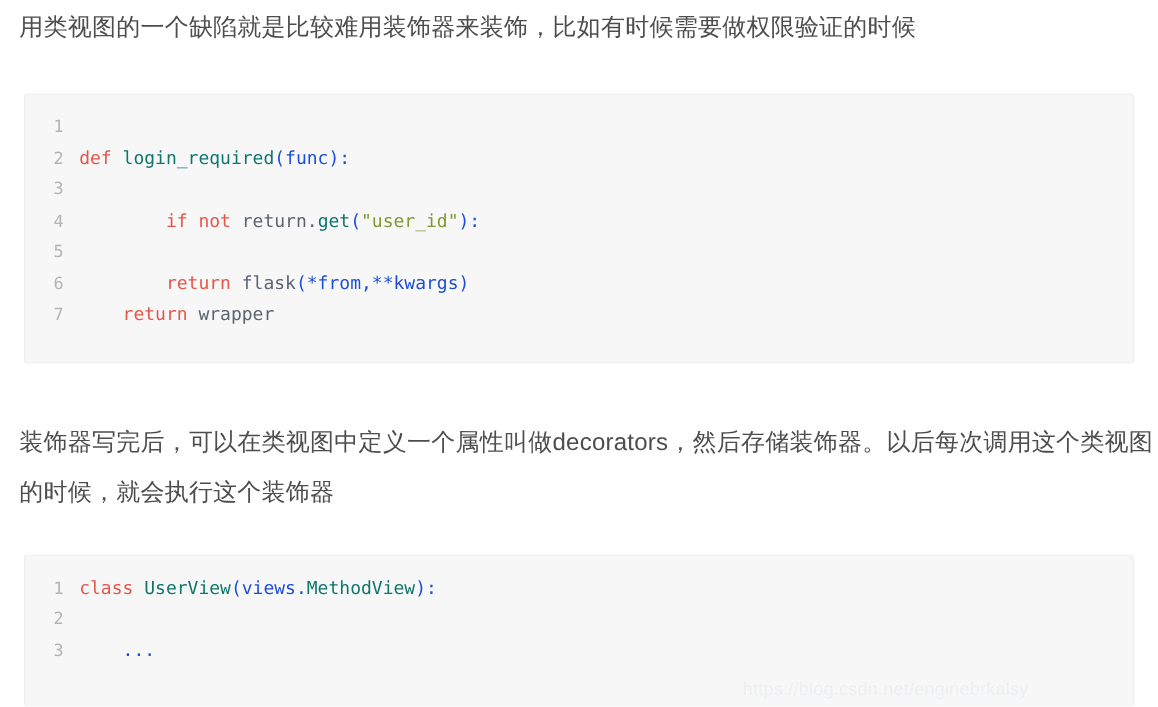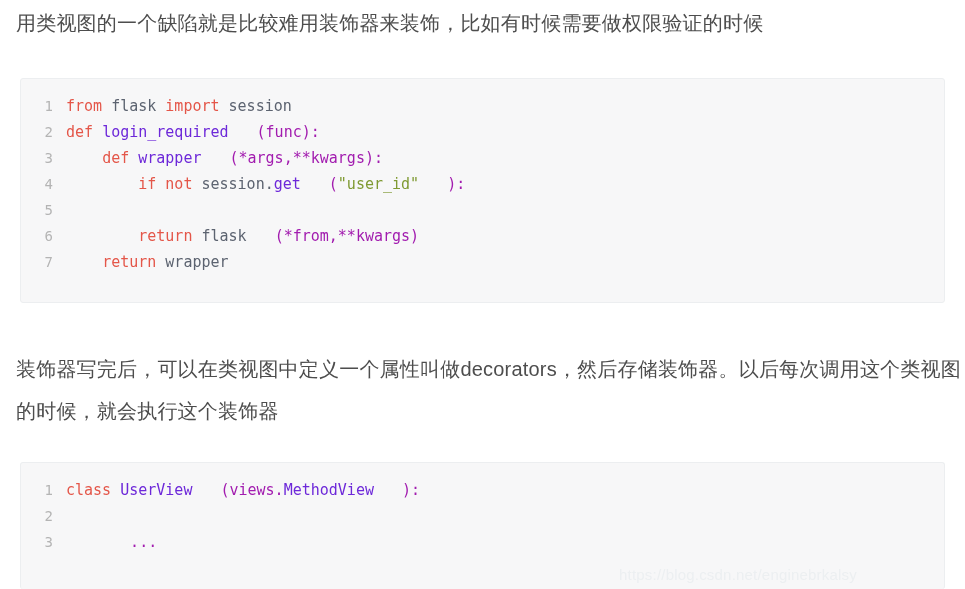--- a/index.html
+++ b/index.html
@@ -85,24 +85,24 @@
     padding-right: 0;
   }
   .code-text {
     padding-left: 13px;
     color: #5c6370;
     white-space: pre;
   }
 
   
   .tok-kw   { color: #e45649; }
-  .tok-fn   { color: #6d28d9; }
+  .tok-fn   { color: #0f766e; }
   .tok-str  { color: #7f9a32; }
   .tok-op   { color: #e45649; }
-  .tok-pun  { color: #a21caf; margin-left: 28px; }
+  .tok-pun  { color: #1d4ed8; }
   .tok-plain{ color: #5c6370; }
 
   
   .watermark {
     position: absolute;
     right: 6px;
     bottom: 6px;
     color: #eceff1;
     font-size: 15px;
     font-family: "Liberation Sans", "DejaVu Sans", sans-serif;
@@ -114,24 +114,24 @@
 </style>
 </head>
 <body>
 
 <div class="article">
 
   <p class="para para-1">用类视图的一个缺陷就是比较难用装饰器来装饰，比如有时候需要做权限验证的时候</p>
 
   <div class="codeblock codeblock-1">
     <div class="code-inner">
-        <div class="code-line"><span class="ln">1</span><span class="code-text"><span class="tok-kw">from</span><span class="tok-plain"> flask </span><span class="tok-kw">import</span><span class="tok-plain"> session</span></span></div>
+        <div class="code-line"><span class="ln">1</span></div>
         <div class="code-line"><span class="ln">2</span><span class="code-text"><span class="tok-kw">def</span><span class="tok-plain"> </span><span class="tok-fn">login_required</span><span class="tok-pun">(func):</span></span></div>
-        <div class="code-line"><span class="ln">3</span><span class="code-text"><span class="tok-plain">    </span><span class="tok-kw">def</span><span class="tok-plain"> </span><span class="tok-fn">wrapper</span><span class="tok-pun">(*args,**kwargs):</span></span></div>
-        <div class="code-line"><span class="ln">4</span><span class="code-text"><span class="tok-plain">        </span><span class="tok-kw">if</span><span class="tok-plain"> </span><span class="tok-kw">not</span><span class="tok-plain"> session.</span><span class="tok-fn">get</span><span class="tok-pun">(</span><span class="tok-str">"user_id"</span><span class="tok-pun">):</span></span></div>
+        <div class="code-line"><span class="ln">3</span></div>
+        <div class="code-line"><span class="ln">4</span><span class="code-text"><span class="tok-plain">        </span><span class="tok-kw">if</span><span class="tok-plain"> </span><span class="tok-kw">not</span><span class="tok-plain"> return.</span><span class="tok-fn">get</span><span class="tok-pun">(</span><span class="tok-str">"user_id"</span><span class="tok-pun">):</span></span></div>
         <div class="code-line"><span class="ln">5</span></div>
         <div class="code-line"><span class="ln">6</span><span class="code-text"><span class="tok-plain">        </span><span class="tok-kw">return</span><span class="tok-plain"> flask</span><span class="tok-pun">(*from,**kwargs)</span></span></div>
         <div class="code-line"><span class="ln">7</span><span class="code-text"><span class="tok-plain">    </span><span class="tok-kw">return</span><span class="tok-plain"> wrapper</span></span></div>
       </div>
   </div>
 
   <p class="para para-2">装饰器写完后，可以在类视图中定义一个属性叫做decorators，然后存储装饰器。以后每次调用这个类视图的时候，就会执行这个装饰器</p>
 
   <div class="codeblock codeblock-2">
     <div class="code-inner">

